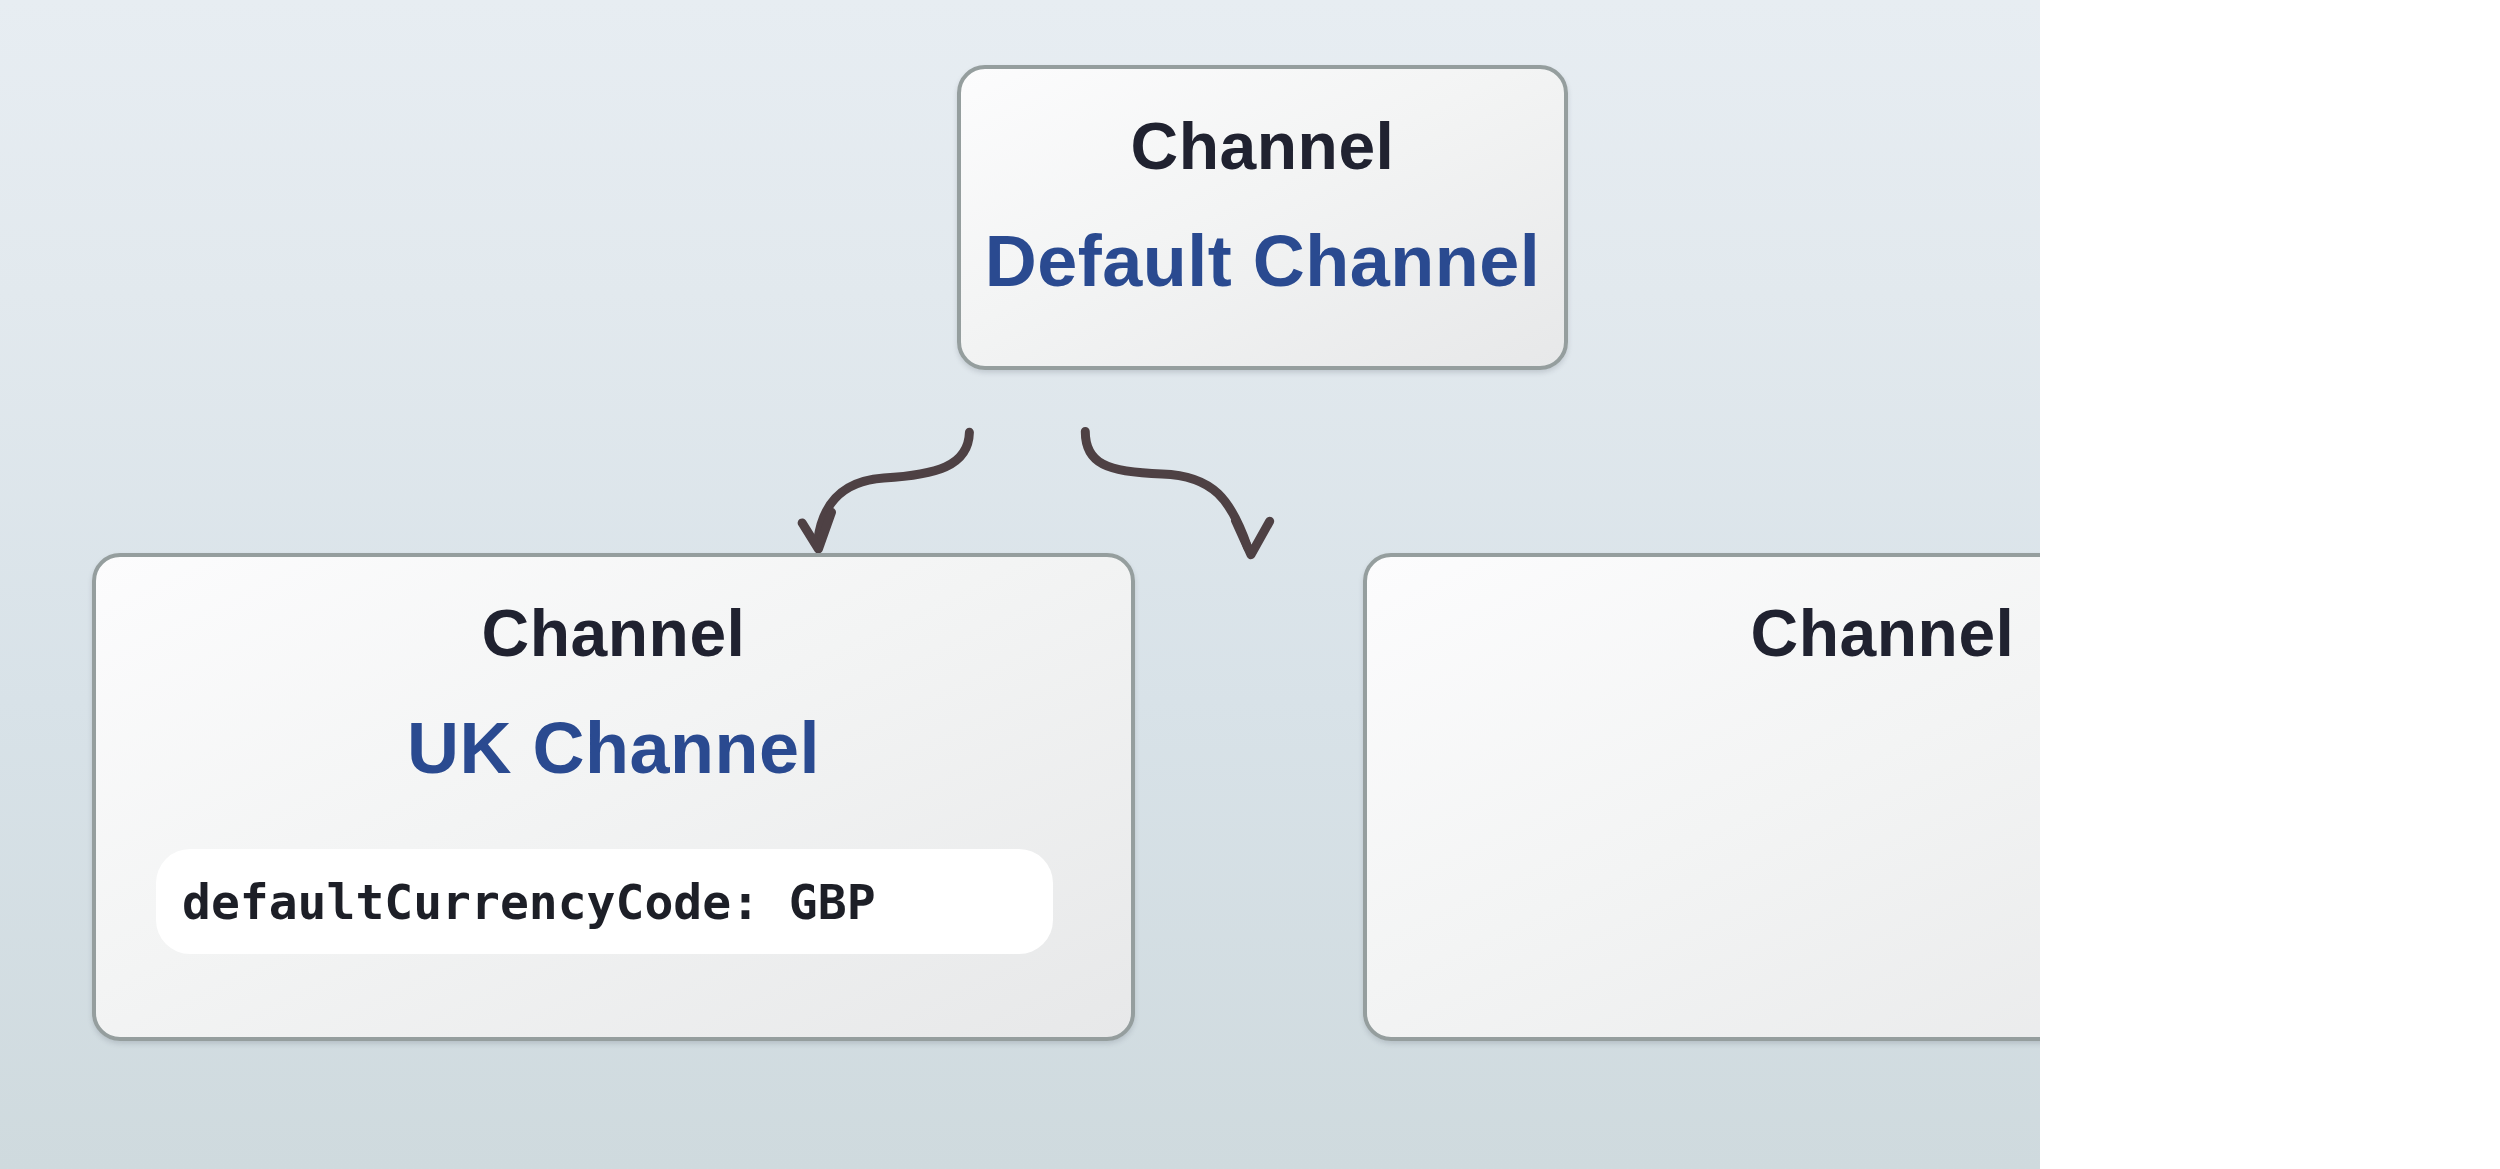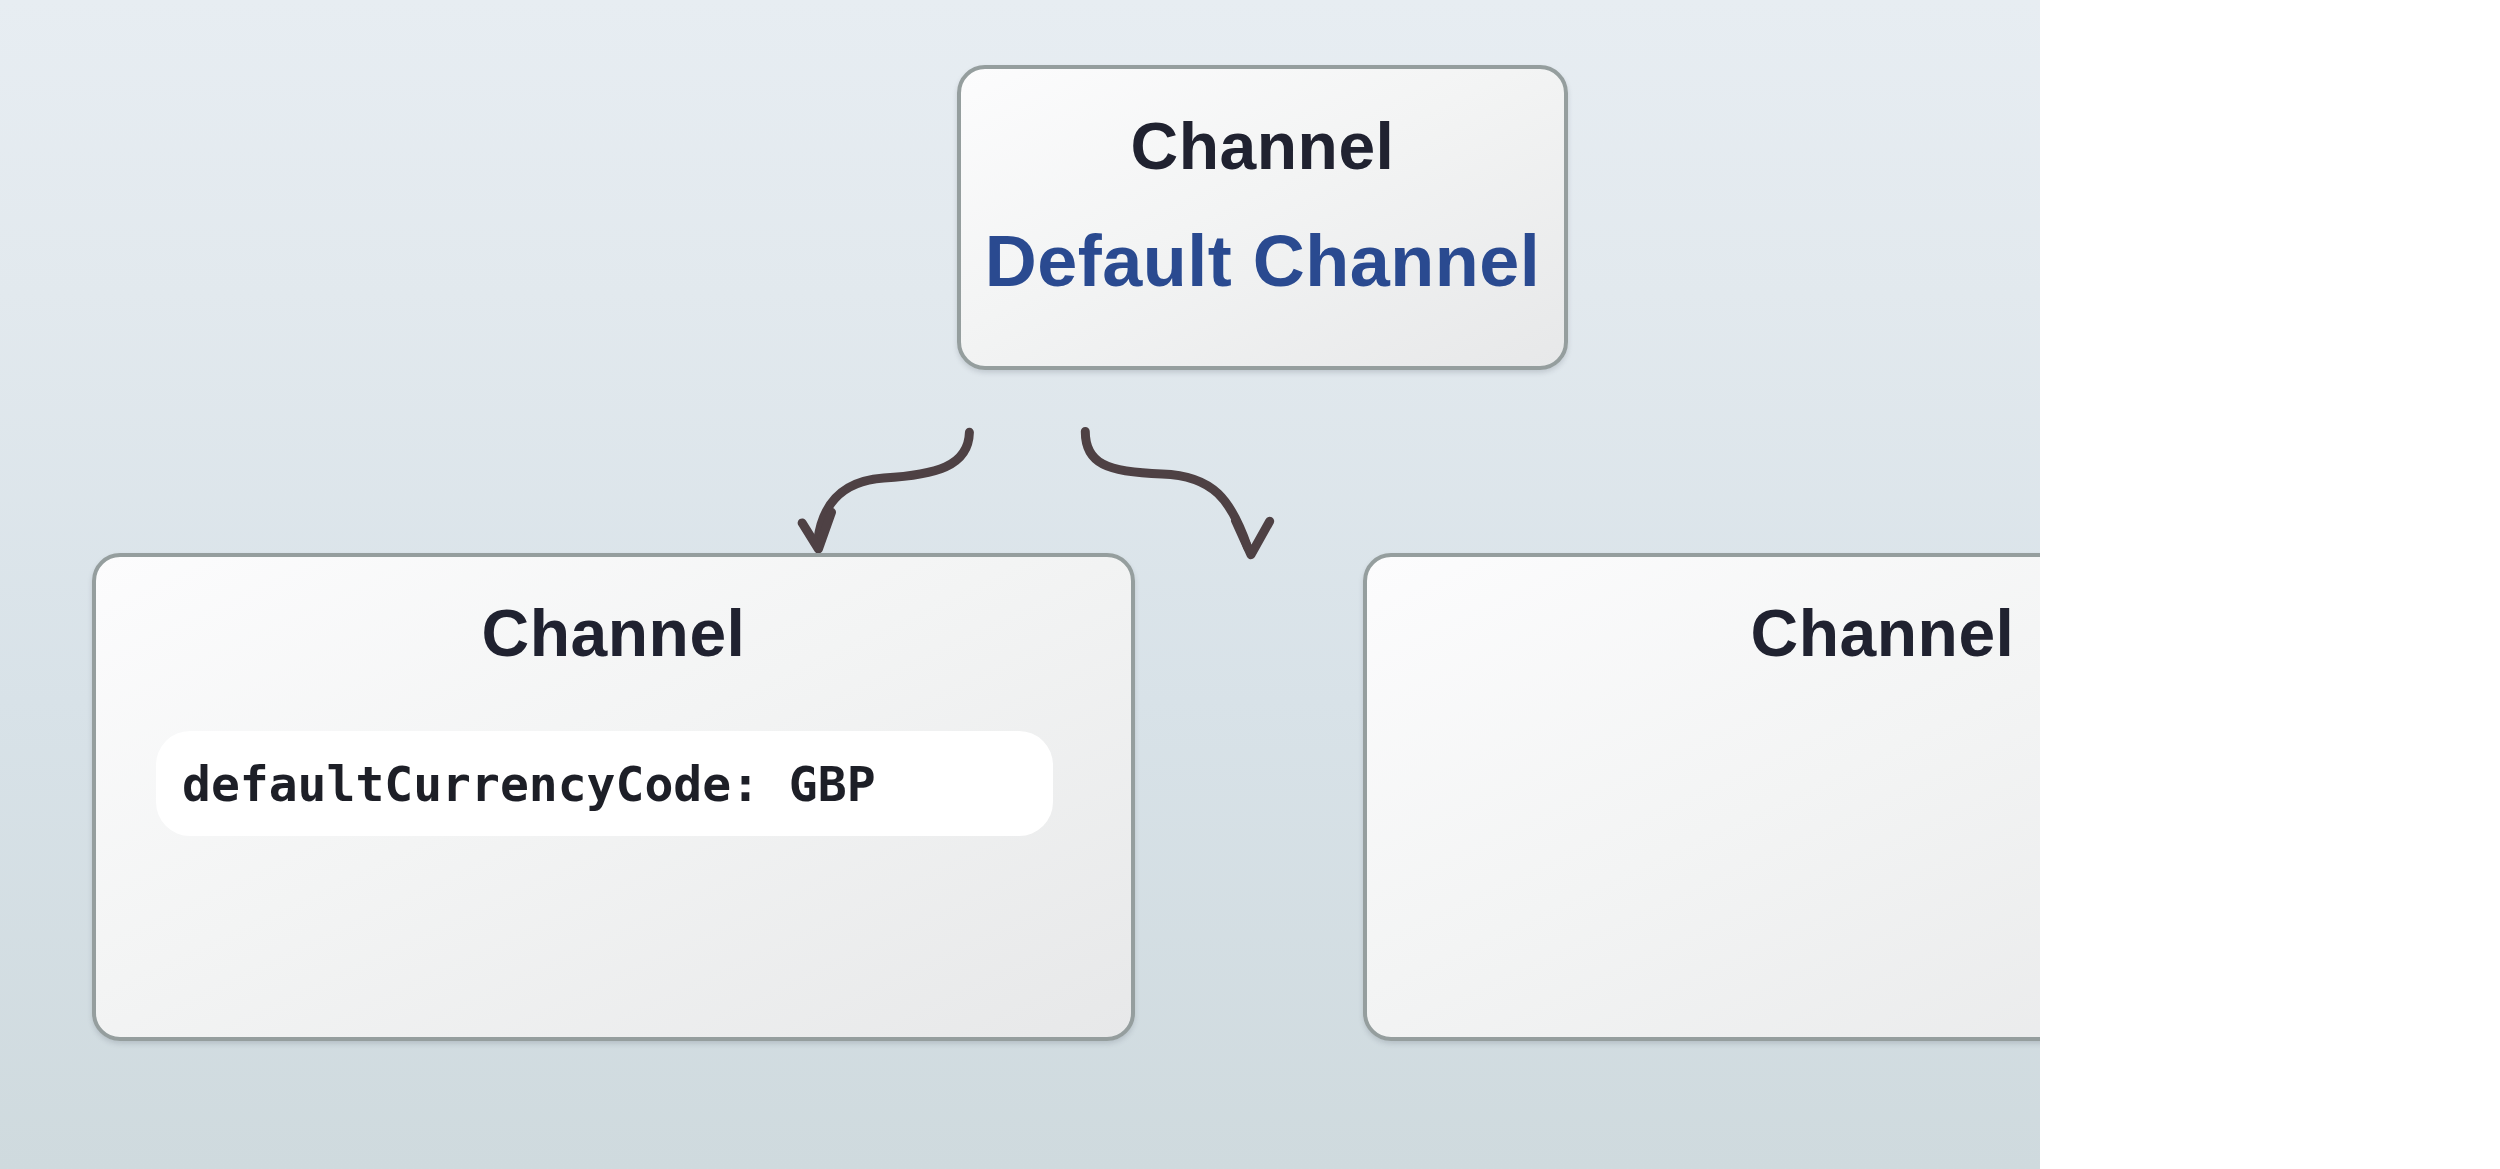--- a/index.html
+++ b/index.html
@@ -89,20 +89,21 @@
     </g>
   </svg>
 
   <div class="node node-default">
     <div class="node-type">Channel</div>
     <div class="node-name">Default Channel</div>
   </div>
 
   <div class="node node-uk">
     <div class="node-type">Channel</div>
+    <div class="node-name">UK Channel</div>
     <div class="code-pill">
       <span class="code-text">defaultCurrencyCode: GBP</span>
     </div>
   </div>
 
   <div class="node node-germany">
     <div class="node-type">Channel</div>
   </div>
 
 </div>

